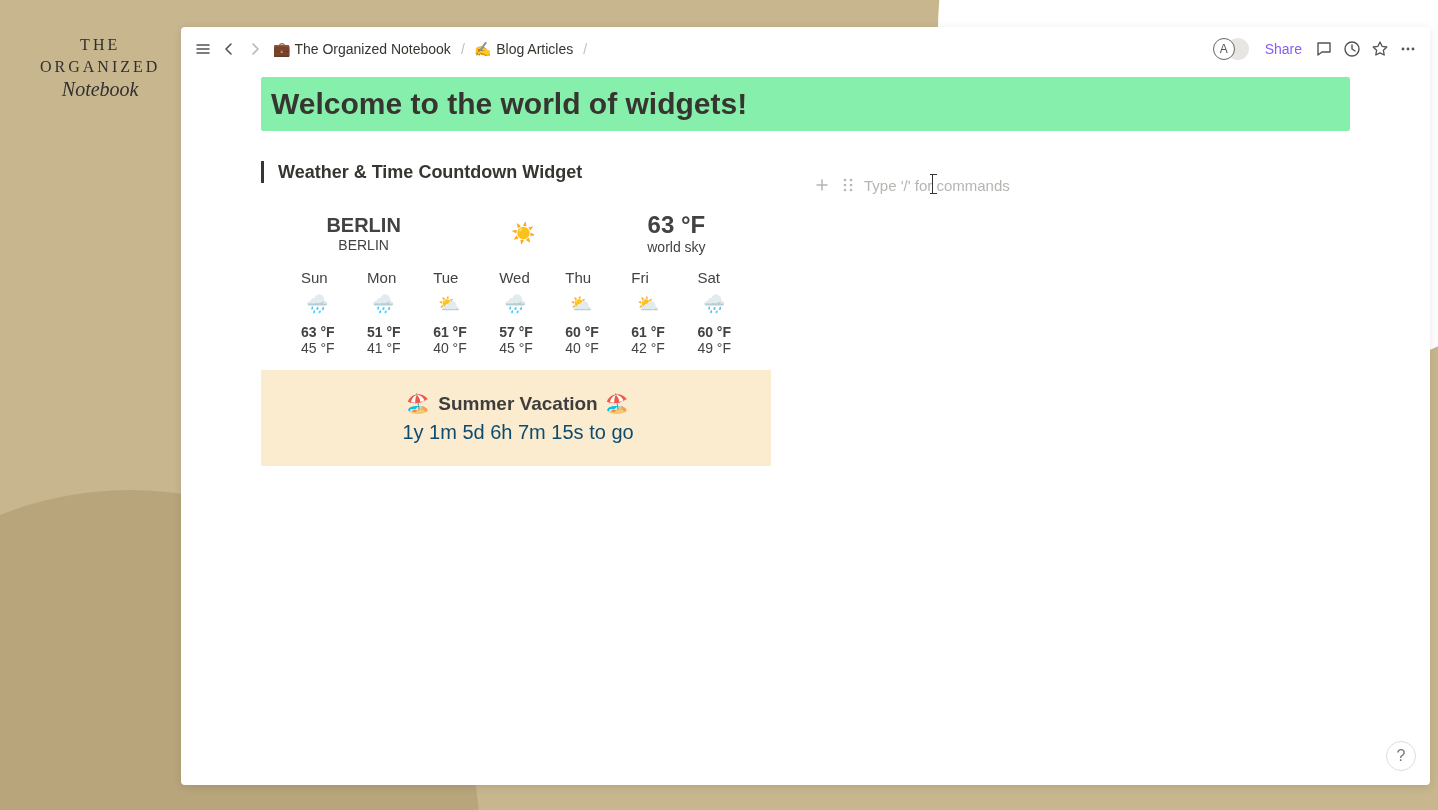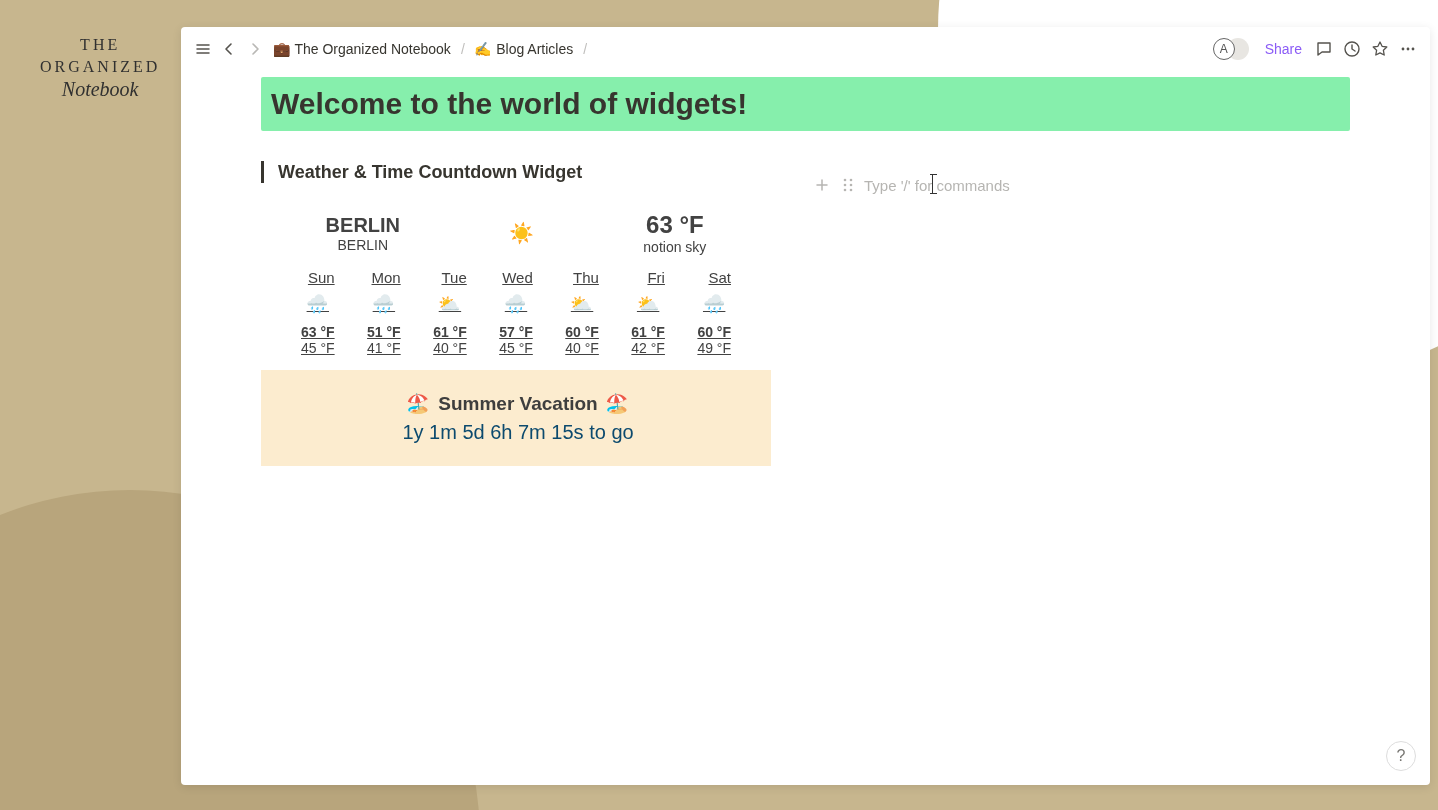--- a/index.html
+++ b/index.html
@@ -140,21 +140,21 @@
   }
   .weather-top { display:flex; align-items:center; justify-content:space-around; margin-bottom:14px;}
   .w-city { text-align:center; }
   .w-city .city { font-weight:700; font-size:20px;}
   .w-city .lab { font-size:14px; }
   .w-sun { font-size: 20px; }
   .w-now { text-align:center; }
   .w-now .tmp { font-size: 24px; font-weight:700;}
   .w-now .desc { font-size: 14px; }
   .forecast { display:flex; justify-content:space-between; padding: 0 30px;}
-  .fday { text-align:right; font-size: 14px; text-decoration: underline; }
+  .fday { text-align:left; font-size: 14px; }
   .fday .dname { margin-bottom: 6px; font-size: 15px;}
   .fday .wicon { font-size: 18px; height: 24px; display:flex; align-items:center; justify-content:center; margin-bottom: 8px;}
   .fday .hi { font-weight:600; }
   .fday .lo {  }
 
   
   .countdown {
     background: #fceccf;
     border-left: 4px solid #fceccf;
     margin-top: 14px;
@@ -311,21 +311,21 @@
 
         <div class="weather-widget">
           <div class="weather-top">
             <div class="w-city">
               <div class="city">BERLIN</div>
               <div class="lab">BERLIN</div>
             </div>
             <div class="w-sun">☀️</div>
             <div class="w-now">
               <div class="tmp">63 °F</div>
-              <div class="desc">notion sky</div>
+              <div class="desc">world sky</div>
             </div>
           </div>
           <div class="forecast">
 
             <div class="fday">
               <div class="dname">Sun</div>
               <div class="wicon">🌧️</div>
               <div class="hi">63 °F</div>
               <div class="lo">45 °F</div>
             </div>

